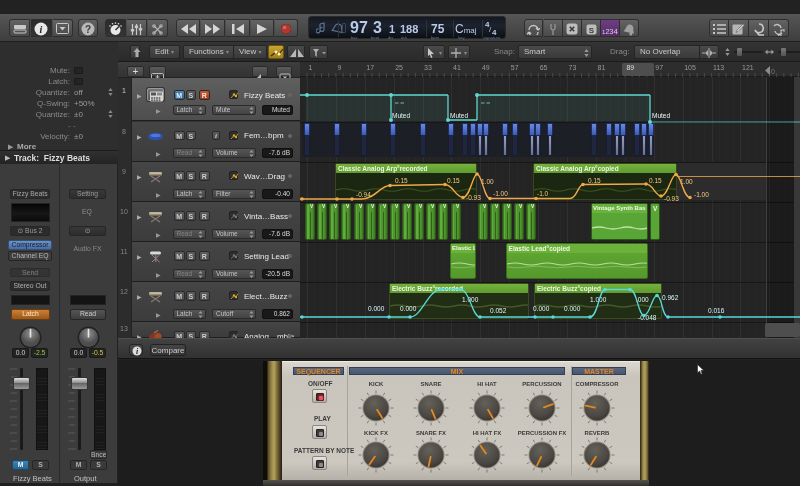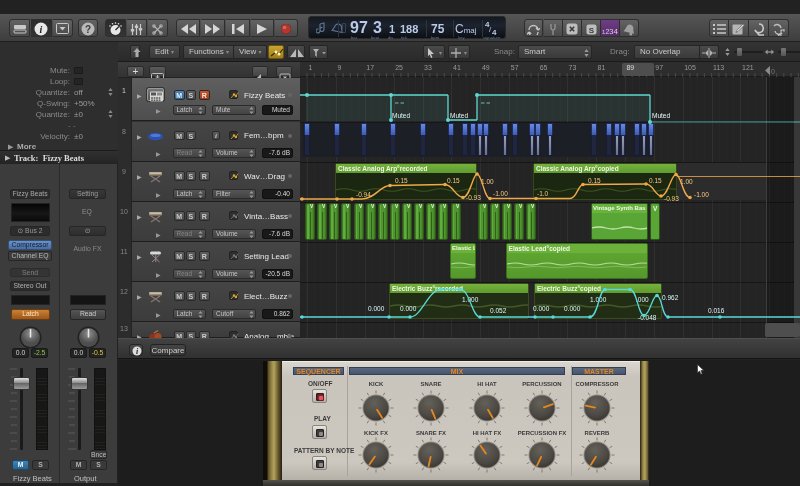--- a/index.html
+++ b/index.html
@@ -37,21 +37,21 @@
 
 #menubar { position:absolute; left:118px; top:42px; width:682px; height:20px;
   background:linear-gradient(#343434,#2a2a2a); border-bottom:1px solid #1a1a1a; }
 .menu { position:absolute; top:3px; height:14px; background:linear-gradient(#4a4a4a,#3a3a3a);
   border:1px solid #252525; border-radius:2px; color:#c8c8c8; font-size:8px;
   line-height:12px; padding:0 5px; }
 
 
 #inspector { position:absolute; left:0; top:42px; width:118px; height:444px; background:#2e2e2e; }
 #rhead { position:absolute; left:0; top:0; width:118px; height:16px; background:linear-gradient(#383838,#2b2b2b); border-bottom:1px solid #222; }
-#thead { position:absolute; left:0; top:108px; width:118px; height:16px; background:linear-gradient(#303030,#232323); border-top:1px solid #1c1c1c; border-bottom:1px solid #1c1c1c;font-family:Liberation Serif, serif;}
+#thead { position:absolute; left:0; top:108px; width:118px; height:16px; background:linear-gradient(#303030,#232323); border-top:1px solid #1c1c1c; border-bottom:1px solid #1c1c1c;}
 .plab { position:absolute; color:#8a8a8a; font-size:8px; right:48px; text-align:right; }
 .pval { position:absolute; color:#9a9a9a; font-size:8px; left:74px; }
 #strips { position:absolute; left:0; top:122px; width:118px; height:322px; background:#3c3c3c; }
 .sbtn { position:absolute; border-radius:2px; background:linear-gradient(#383838,#2d2d2d);
   border:1px solid #262626; color:#9a9a9a; font-size:6.8px; text-align:center; line-height:8.5px; white-space:nowrap; overflow:hidden; }
 
 
 #theader { position:absolute; left:118px; top:62px; width:182px; height:276px; background:#333; overflow:hidden;}
 #numcol { position:absolute; left:0; top:16px; width:14px; height:260px; background:#2c2c2c; border-right:1px solid #222; }
 .tnum { position:absolute; left:0; width:12px; text-align:center; color:#888; font-size:7px; }
@@ -325,21 +325,21 @@
         <path d="M0 3 L2.6 0.6 V5.4z M9 3 L6.4 0.6 V5.4z" fill="#999"></path>
         <path d="M2 3 H7" stroke="#999" stroke-width="1.2"></path>
       </svg>
   <div class="abs" style="left:660px;top:9px;width:29px;height:2px;background:#1e1e1e;border-radius:1px;"></div>
   <div class="abs" style="left:663px;top:6px;width:5px;height:8px;background:linear-gradient(#777,#555);border-radius:1px;"></div>
 </div>
 
 <div id="inspector">
   <div class="plab" style="top:24px;">Mute:</div>
       <div class="abs" style="left:74px;top:25px;width:9px;height:7px;background:#242424;border:1px solid #1a1a1a;border-radius:1px;"></div>
-  <div class="plab" style="top:35px;">Loop:</div>
+  <div class="plab" style="top:35px;">Latch:</div>
       <div class="abs" style="left:74px;top:36px;width:9px;height:7px;background:#242424;border:1px solid #1a1a1a;border-radius:1px;"></div>
   <div class="plab" style="top:46px;">Quantize:</div>
       <div class="pval" style="top:46px;">off</div>
       <svg class="abs" style="left:108px;top:46px;" width="5" height="8">
         <path d="M2.5 0 L4.6 3 H0.4z M2.5 8 L0.4 5 H4.6z" fill="#888"></path>
       </svg>
   <div class="plab" style="top:57px;">Q-Swing:</div>
       <div class="pval" style="top:57px;">+50%</div>
   <div class="plab" style="top:68px;">Quantize:</div>
       <div class="pval" style="top:68px;">±0</div>

